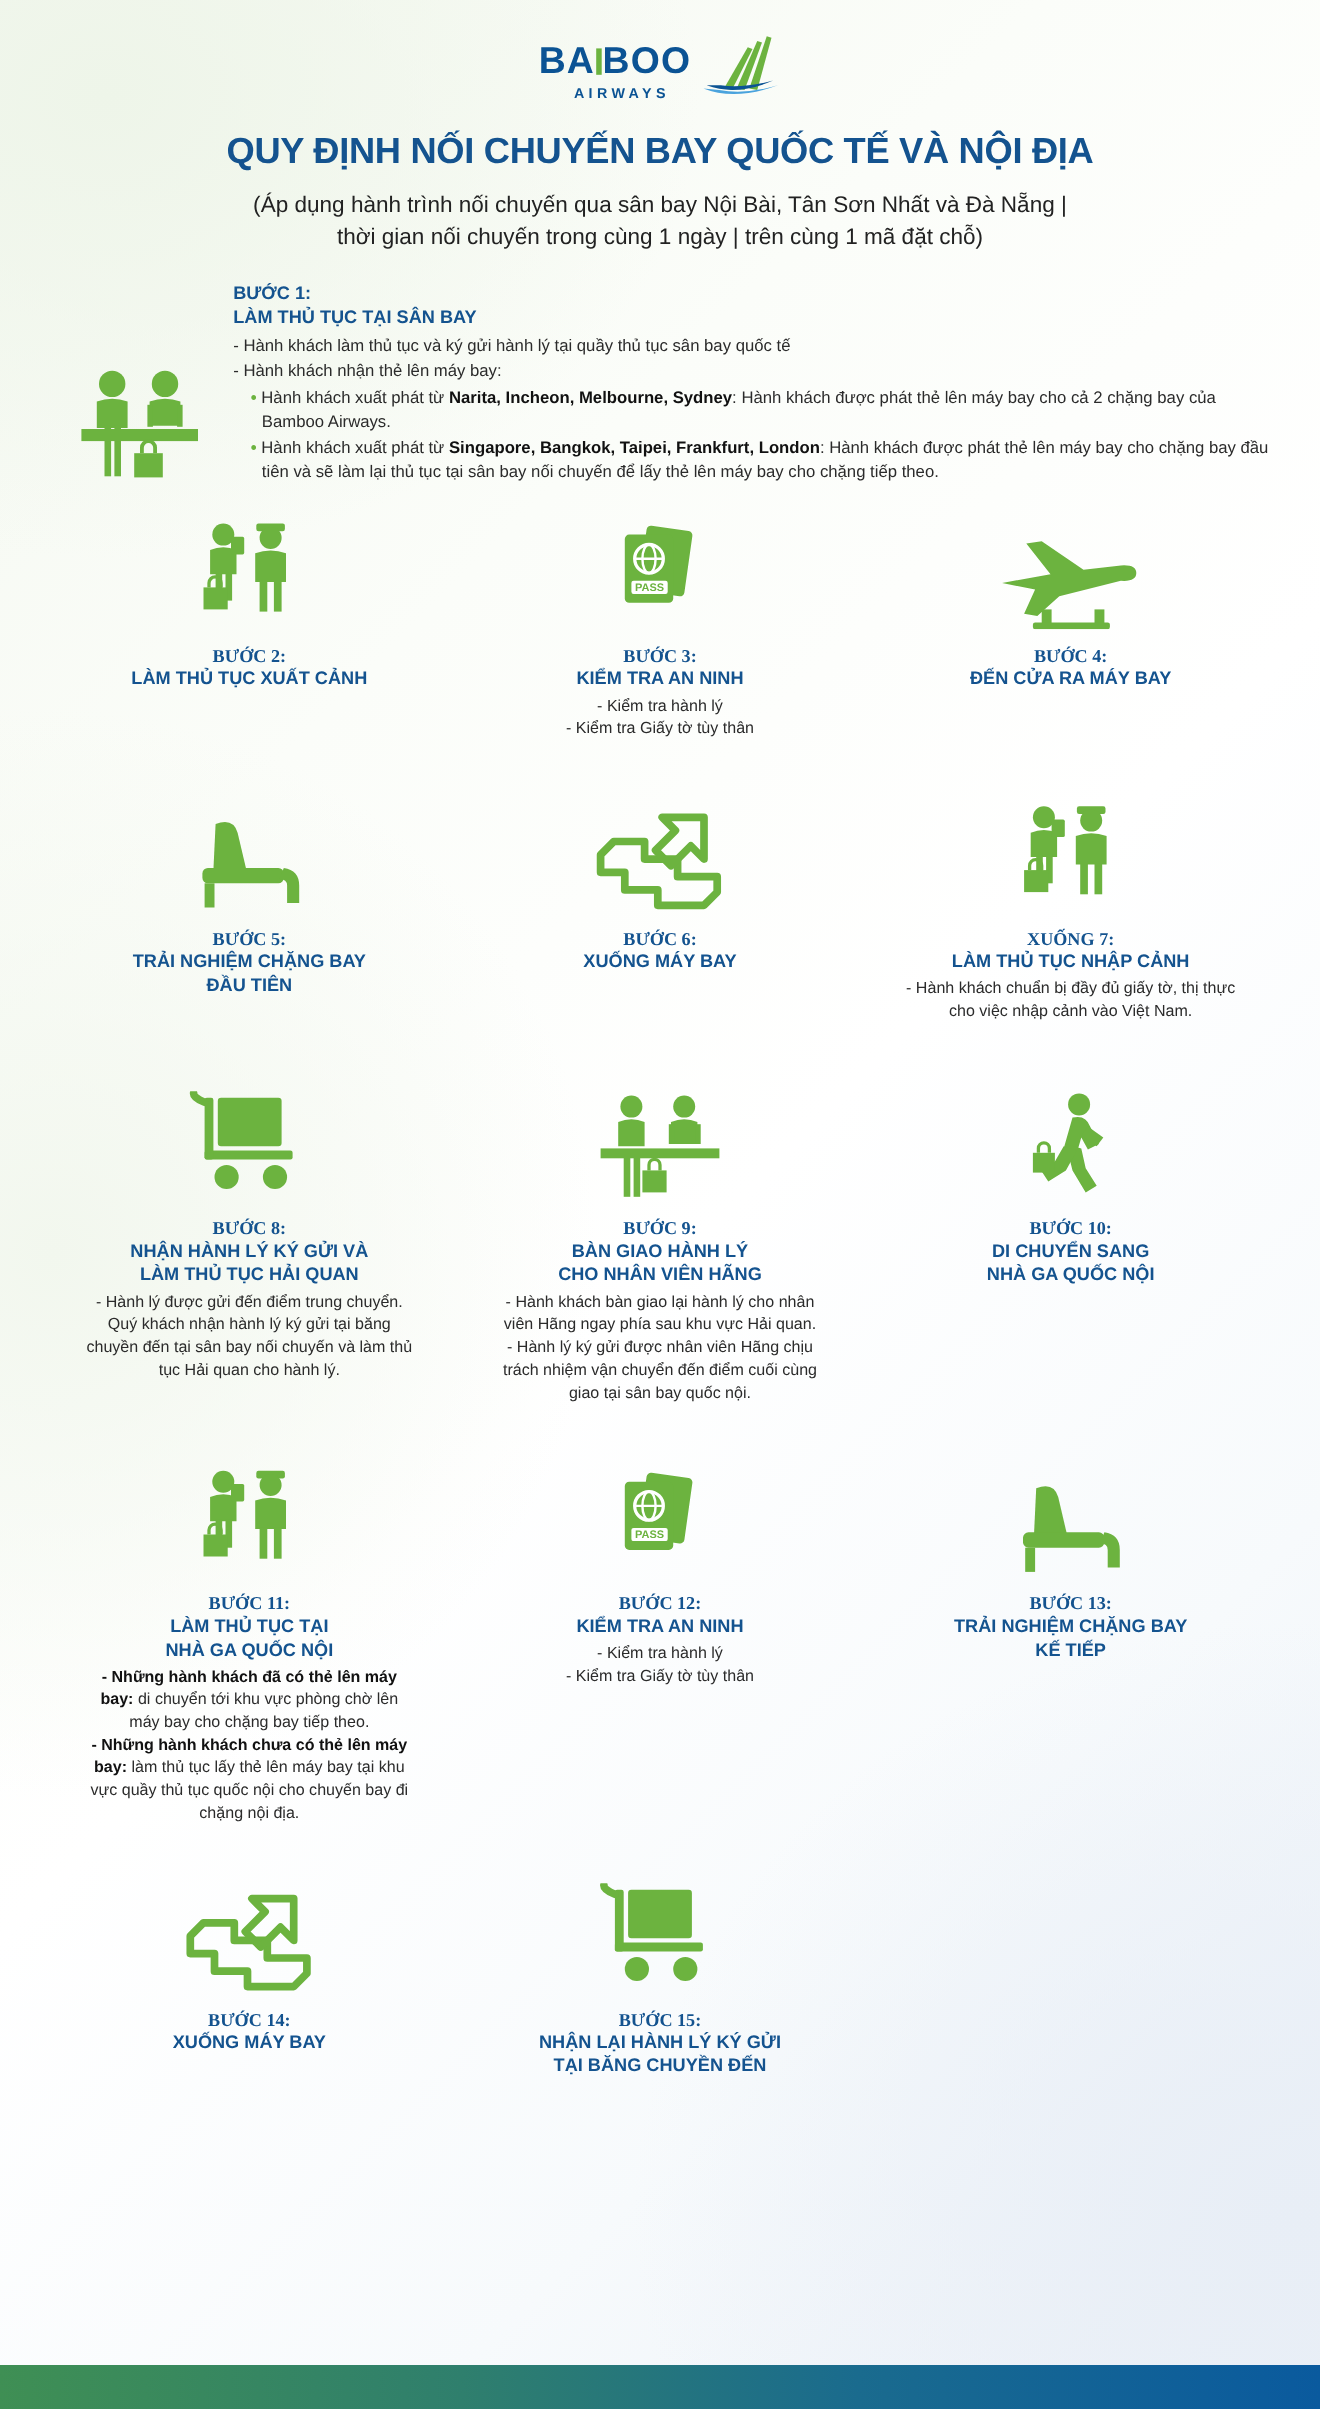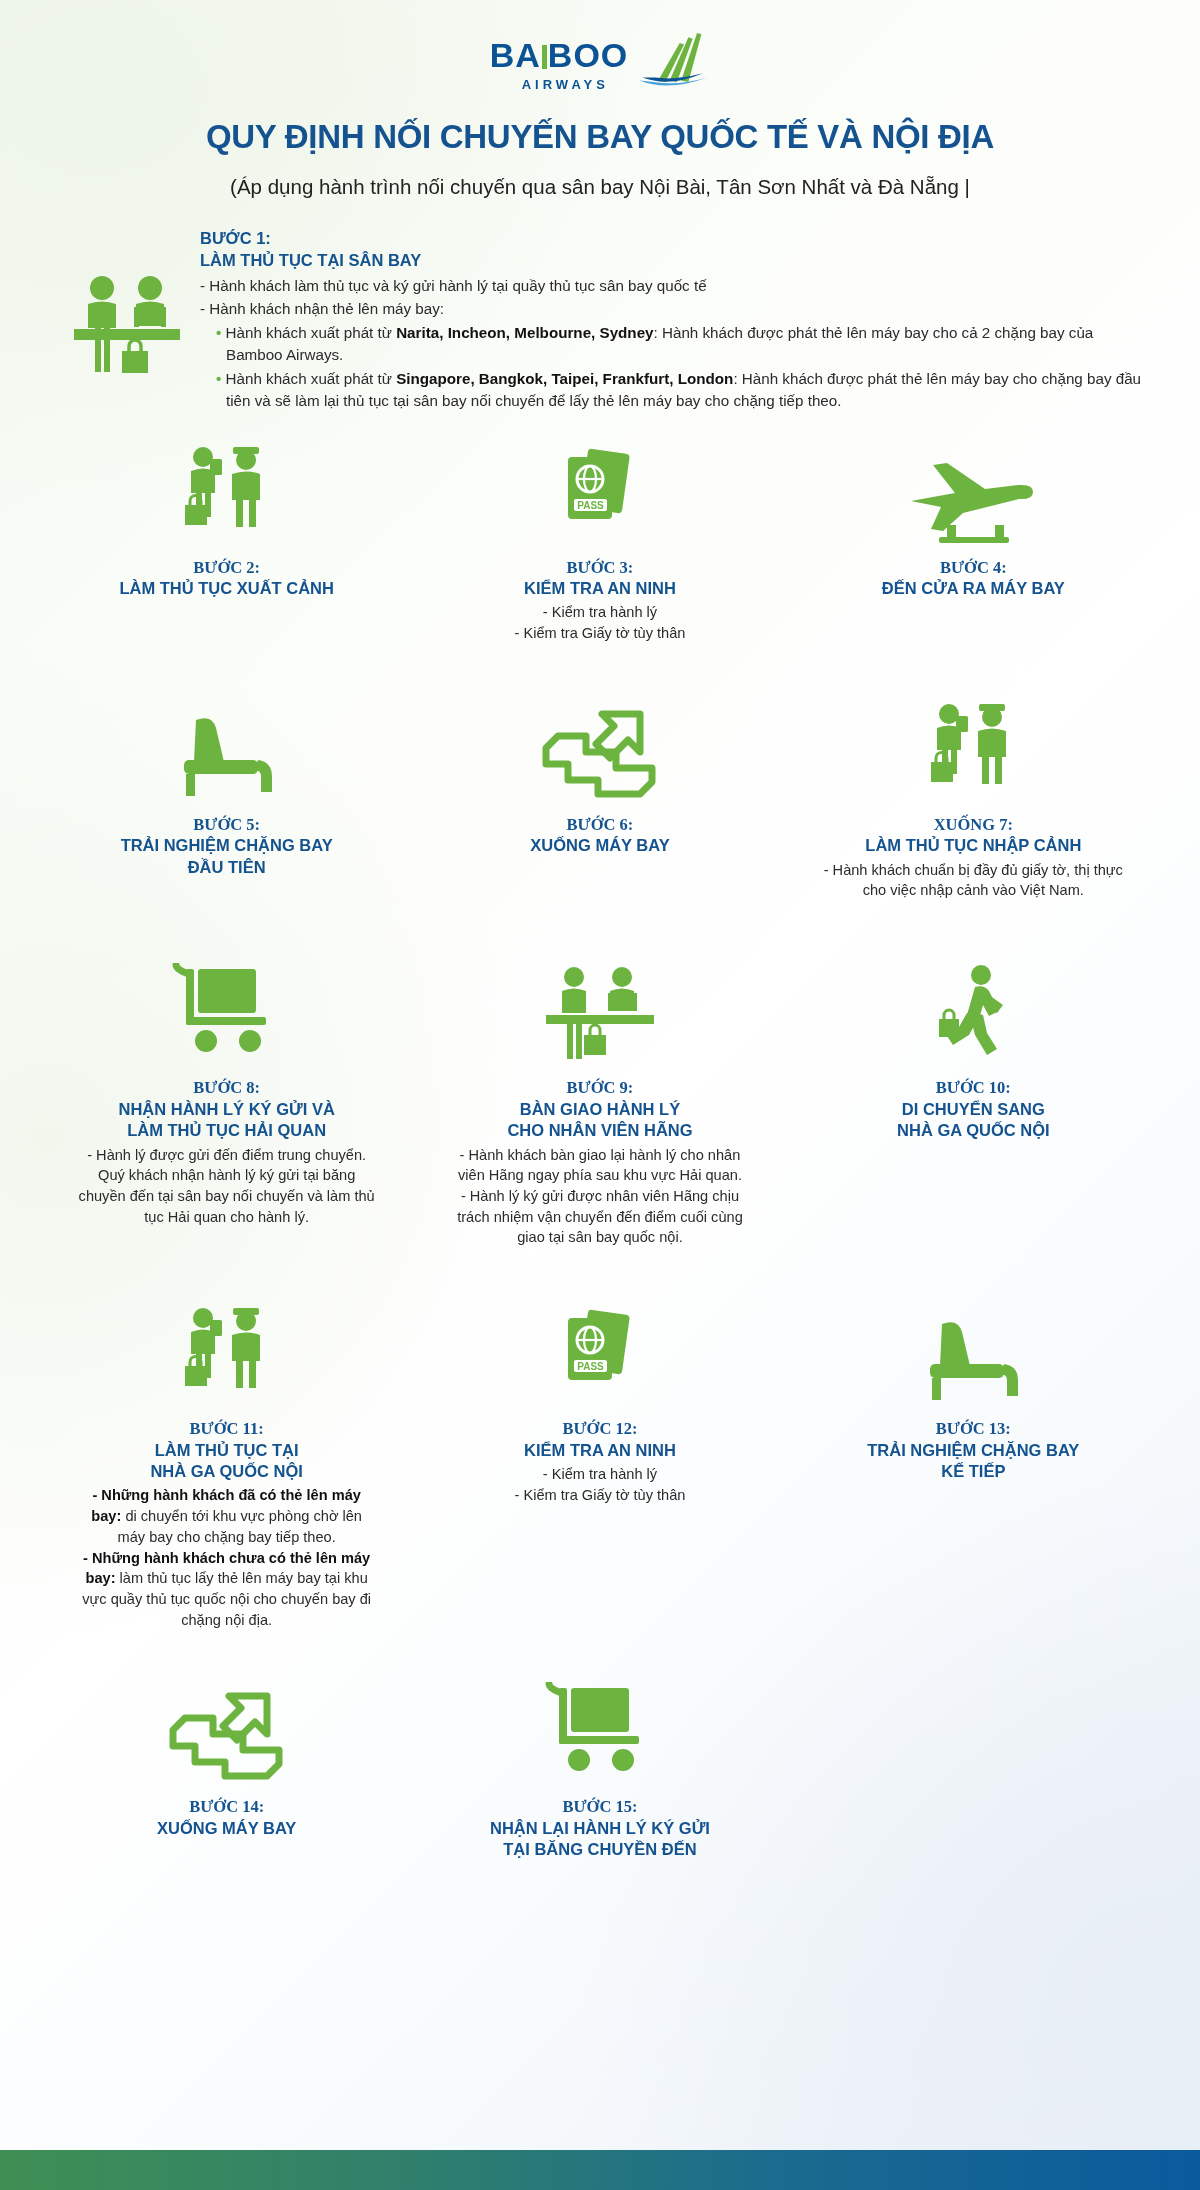--- a/index.html
+++ b/index.html
@@ -70,23 +70,23 @@
     text-align:center;
     color:#222;
     font-size:20.5px;
     margin:16px 110px 0 110px;
     line-height:1.42;
   }
 
   
   .step1{
     display:flex;
-    align-items:center;
+    align-items:flex-end;
     margin:26px 46px 0 66px;
-    gap:4px;
+    gap:16px;
   }
   .step1-icon{flex:0 0 130px;padding-top:12px;}
   .step1-body{flex:1;}
   .s-num{
     color:#14538f;font-weight:bold;font-size:16.5px;line-height:1.35;
   }
   .s-title{
     color:#14538f;font-weight:bold;font-size:16.5px;line-height:1.35;
   }
   .s-body{
@@ -163,20 +163,21 @@
         <path d="M60 70 L82 4 L88 6 L70 72 Z" fill="#6cb33f"></path>
         <path d="M2 70 Q42 86 96 66 Q56 78 22 72 Z" fill="#4aa3dd"></path>
         <path d="M6 66 Q44 80 90 60 Q52 70 24 66 Z" fill="#0b5394"></path>
       </svg>
     </div>
   </div>
 
   <div class="title">QUY ĐỊNH NỐI CHUYẾN BAY QUỐC TẾ VÀ NỘI ĐỊA</div>
   <div class="subtitle">
     <div>(Áp dụng hành trình nối chuyến qua sân bay Nội Bài, Tân Sơn Nhất và Đà Nẵng |</div>
+    <div>thời gian nối chuyến trong cùng 1 ngày | trên cùng 1 mã đặt chỗ)</div>
   </div>
 
   <div class="step1">
     <div class="step1-icon">
       <svg width="120" height="105" viewBox="0 0 120 105">
         <circle cx="36" cy="17" r="12" fill="#6cb33f"></circle>
         <path d="M22 33 q14 -5 28 0 l0 24 l-28 0 Z" fill="#6cb33f"></path>
         <rect x="29" y="55" width="6" height="46" fill="#6cb33f"></rect>
         <rect x="38" y="55" width="6" height="46" fill="#6cb33f"></rect>
         <circle cx="84" cy="17" r="12" fill="#6cb33f"></circle>

